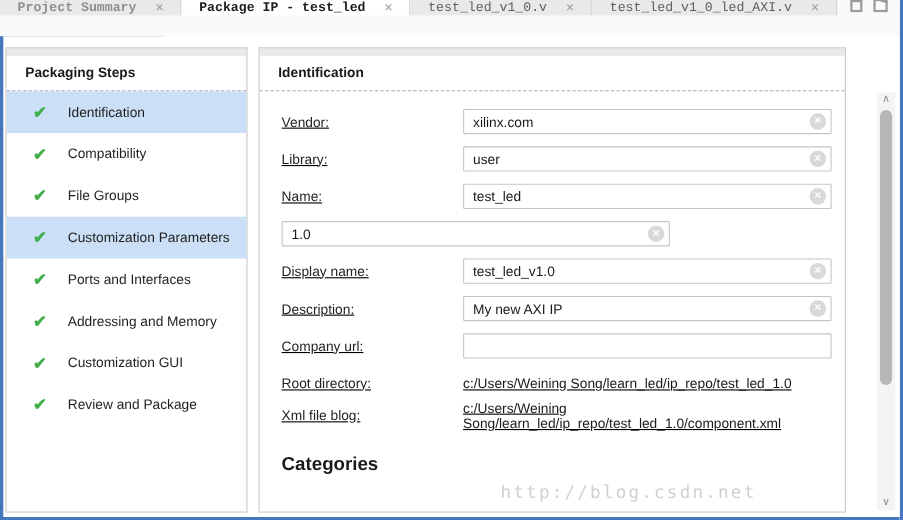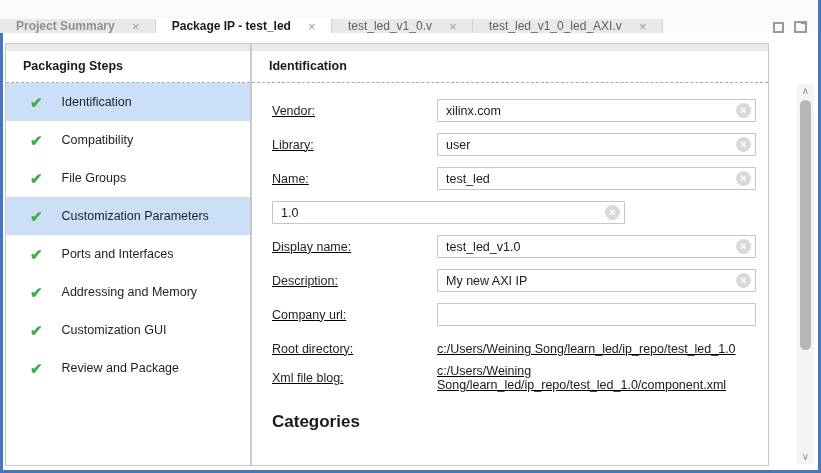--- a/index.html
+++ b/index.html
@@ -8,22 +8,22 @@
   .screen {
     position: relative;
     width: 821px; height: 473px;
     overflow: hidden;
     background: #fff;
     border-right: 3px solid #4677bd;
   }
 
   
   .tabbar {
-    display: flex; align-items: flex-end;
-    height: 33px; background: #fafafa;
+    display: flex; align-items: flex-start;
+    height: 33px; background: #fafafa; font-family: Liberation Mono, monospace;
   }
   .tab {
     display: flex; align-items: center;
     padding: 0 12px 0 16px;
     background: #e9e9e9;
     border-right: 1px solid #d3d3d3;
     cursor: default;
     white-space: nowrap;
   }
   .tab .tab-label { font-size: 12px; color: #5f5f5f; }
@@ -59,21 +59,21 @@
     background: linear-gradient(#eaeaea 0px, #eaeaea 7px, #ffffff 7px);
     height: 100%;
   }
   .panel-header {
     font-size: 12.5px; font-weight: bold; color: #1a1a1a;
     padding: 15px 0 9px 17px;
     border-bottom: 1px dashed #a9a9a9;
   }
 
   
-  .sidebar { width: 246px; margin-right: 0; flex: none; }
+  .sidebar { width: 220px; margin-right: 10px; flex: none; }
   .step {
     display: flex; align-items: center;
     height: 38px; padding-left: 24px;
     cursor: default; font-size: 12.5px; color: #1f1f1f;
   }
   .step.selected { background: #cbe0f7; }
   .check { color: #3fae49; font-size: 15px; font-weight: bold; margin-right: 19px; line-height: 15px; }
   .step-label { font-size: 12.5px; color: #1f1f1f; }
 
   
@@ -280,14 +280,15 @@
     <div class="vscroll">
       <div class="scroll-arrow">∧</div>
       <div class="scroll-track">
         <div class="scroll-thumb"></div>
       </div>
       <div class="scroll-arrow">∨</div>
     </div>
 
   </div>
 
+  <div class="wm-csdn">http://blog.csdn.net</div>
 
 </div>
 
 </body></html>

